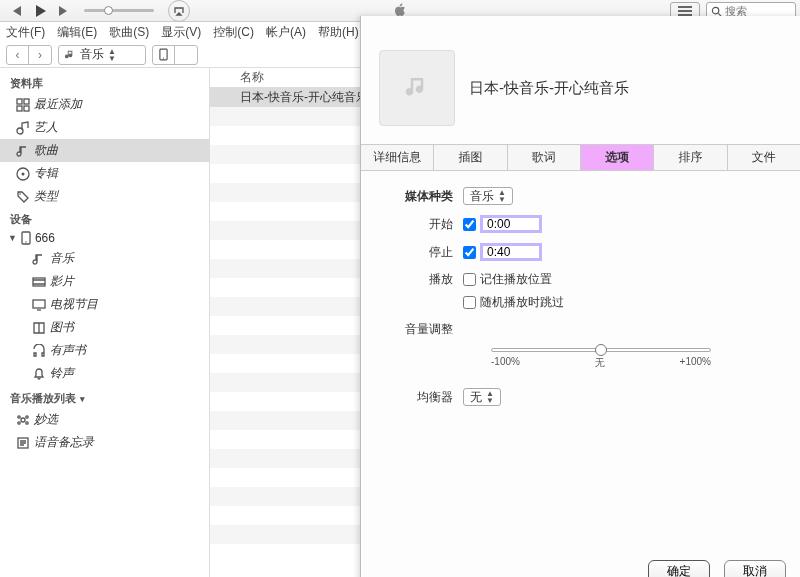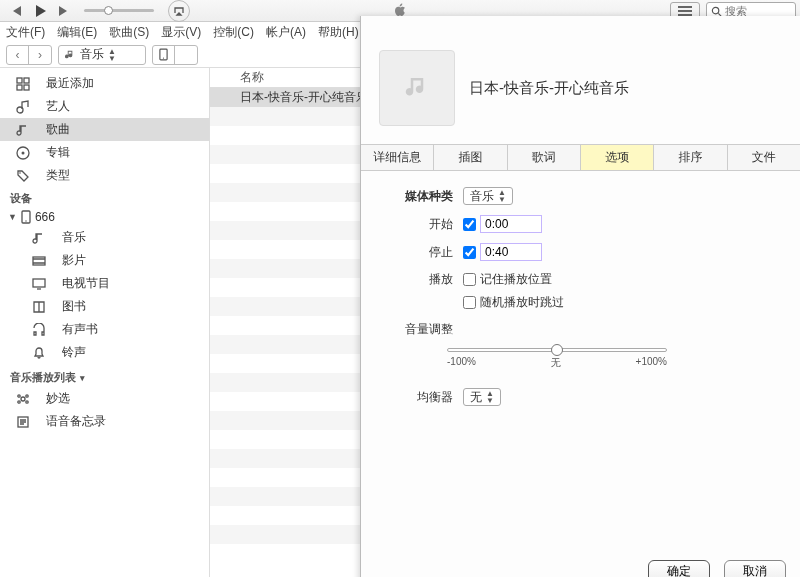--- a/index.html
+++ b/index.html
@@ -30,21 +30,21 @@
 .navpair span:last-child { border-right: none; }
 .lib-select { height: 20px; border: 1px solid #bbb; border-radius: 3px; display: flex; align-items: center; padding: 0 6px; gap: 4px; min-width: 88px; }
 .dev-seg { display: flex; border: 1px solid #bbb; border-radius: 3px; overflow: hidden; }
 .dev-seg span { width: 22px; height: 18px; display: flex; align-items: center; justify-content: center; border-right: 1px solid #bbb; color: #777; }
 .dev-seg span:last-child { border-right: none; }
 
 
 .main { display: flex; height: calc(577px - 22px - 20px - 26px); }
 .sidebar { width: 210px; border-right: 1px solid #ddd; overflow: auto; padding-top: 4px; }
 .sb-header { font-size: 11px; color: #555; padding: 4px 10px 2px; font-weight: bold; }
-.sb-item { display: flex; align-items: center; gap: 16px; padding: 3px 10px 3px 16px; cursor: default; }
+.sb-item { display: flex; align-items: center; gap: 4px; padding: 3px 10px 3px 16px; cursor: default; font-style: italic; }
 .sb-item.selected { background: #dcdcdc; }
 .sb-item svg, .sb-item .ico { width: 14px; height: 14px; flex-shrink: 0; }
 .sb-dev { display: flex; align-items: center; gap: 4px; padding: 2px 10px 2px 8px; }
 .sb-dev .tri { font-size: 9px; color: #555; }
 .sb-sub { padding-left: 32px; }
 .sb-playlist-hdr { display: flex; align-items: center; gap: 4px; padding: 6px 10px 2px; font-size: 11px; color: #555; font-weight: bold; }
 
 .content { flex: 1; display: flex; flex-direction: column; }
 .col-header { height: 20px; display: flex; align-items: center; padding-left: 30px; font-size: 12px; color: #555; border-bottom: 1px solid #ddd; }
 .track-list { flex: 1; overflow: auto; }
@@ -55,29 +55,29 @@
 
 
 .modal { position: absolute; left: 360px; top: 16px; width: 440px; height: 577px; background: #fdfdfd; border-left: 1px solid #bbb; box-shadow: -2px 0 6px rgba(0,0,0,.15); display: flex; flex-direction: column; }
 .modal-header { padding: 34px 18px 18px; display: flex; align-items: center; gap: 14px; }
 .art { width: 76px; height: 76px; background: #eee; border: 1px solid #ddd; border-radius: 4px; display: flex; align-items: center; justify-content: center; }
 .art svg { width: 30px; height: 30px; fill: #ccc; }
 .modal-title { font-size: 15px; color: #333; }
 .tabs { display: flex; border-top: 1px solid #ccc; border-bottom: 1px solid #ccc; background: #f6f6f6; }
 .tab { flex: 1; text-align: center; padding: 4px 0; font-size: 12px; border-right: 1px solid #ccc; cursor: default; }
 .tab:last-child { border-right: none; }
-.tab.active { background: #fef9c3; }
+.tab.active { background: #f0abfc; font-weight: bold; }
 .form { padding: 16px 22px; font-size: 12px; color: #333; }
 .frow { display: flex; align-items: center; margin-bottom: 10px; }
 .flabel { width: 70px; text-align: right; margin-right: 10px; }
 .select-ctl { border: 1px solid #aaa; border-radius: 3px; padding: 1px 6px; display: inline-flex; align-items: center; gap: 4px; background: #fff; height: 18px; }
 .updn { font-size: 8px; line-height: 7px; color: #555; display: inline-flex; flex-direction: column; }
-.txtfield { border: 1px solid #c4b5fd; width: 62px; height: 18px; padding: 0 4px; font-size: 12px; }
+.txtfield { border: 3px solid #c4b5fd; width: 62px; height: 18px; padding: 0 4px; font-size: 12px; }
 input[type=checkbox] { margin-right: 4px; vertical-align: middle; }
-.slider-wrap { position: relative; width: 220px; margin-left: 64px; }
+.slider-wrap { position: relative; width: 220px; margin-left: 108px; }
 .slider-track { height: 4px; background: #fff; border: 1px solid #aaa; border-radius: 3px; position: relative; }
 .slider-thumb { position: absolute; top: -5px; left: 50%; transform: translateX(-50%); width: 12px; height: 12px; background: #fff; border: 1px solid #777; border-radius: 50%; }
 .slider-ticks { display: flex; justify-content: space-between; font-size: 10px; color: #555; margin-top: 4px; }
 .modal-footer { position: absolute; bottom: 10px; right: 14px; display: flex; gap: 14px; }
 .btn { border: 1px solid #888; background: linear-gradient(#fff,#eee); padding: 2px 18px; font-size: 12px; border-radius: 6px; font-family: Liberation Serif, serif; }
 .btn.primary { border: 1px solid #555; }
 .ico-stroke { fill: none; stroke: #555; stroke-width: 1.3; }
 </style>
 </head>
 <body>
@@ -156,20 +156,21 @@
           <rect x="1" y="1" width="8" height="12" rx="1" class="ico-stroke"></rect>
           <circle cx="5" cy="11" r=".7" fill="#555"></circle>
         </svg>
       </span>
     <span></span>
   </div>
 </div>
 
 <div class="main">
   <div class="sidebar">
+    <div class="sb-header">资料库</div>
     <div class="sb-item">
         <svg viewBox="0 0 14 14">
           <rect x="1" y="1" width="5" height="5" class="ico-stroke"></rect>
           <rect x="8" y="1" width="5" height="5" class="ico-stroke"></rect>
           <rect x="1" y="8" width="5" height="5" class="ico-stroke"></rect>
           <rect x="8" y="8" width="5" height="5" class="ico-stroke"></rect>
         </svg>
         <span>最近添加</span>
       </div>
     <div class="sb-item">

